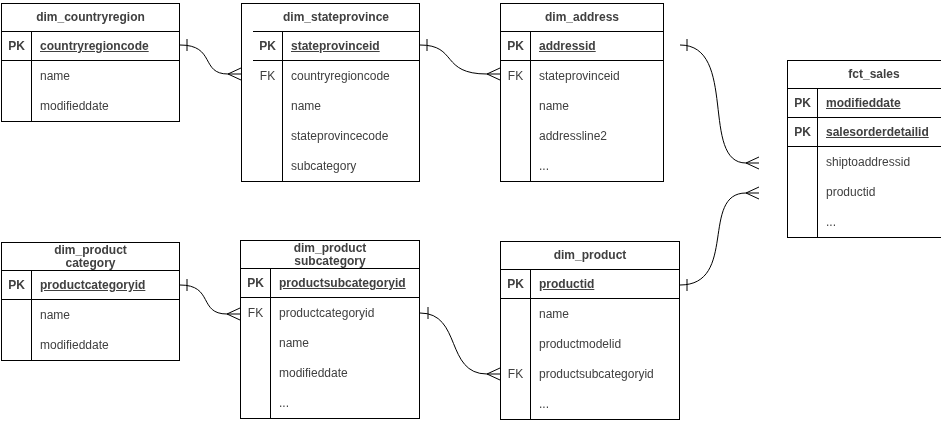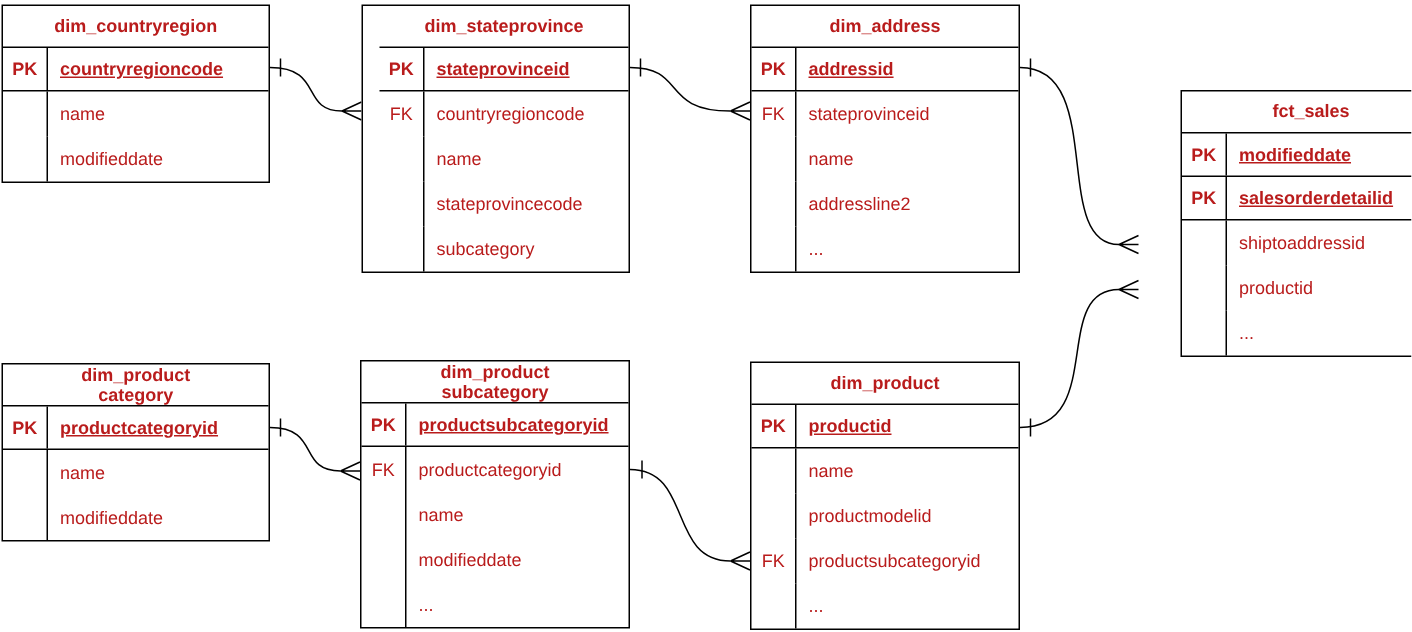--- a/index.html
+++ b/index.html
@@ -21,21 +21,21 @@
     stroke: #000000;
     stroke-width: 1;
     fill: none;
   }
   .tbl {
     position: absolute;
     z-index: 1;
     background: #ffffff;
     border: 1px solid #000000;
     box-sizing: border-box;
-    color: #b91c1c;
+    color: #404040;
     font-size: 12px;
   }
   .ttl {
     height: 27px;
     border-bottom: 1px solid #000000;
     display: flex;
     align-items: center;
     justify-content: center;
     font-weight: bold;
     text-align: center;
@@ -147,21 +147,21 @@
       </div>
       <div class="trow">
         <div class="badge"></div>
         <div class="fname">stateprovincecode</div>
       </div>
       <div class="trow">
         <div class="badge"></div>
         <div class="fname">subcategory</div>
       </div>
     </div>
-  <div class="tbl" style="left:500px; top:3px;   width:180px;">
+  <div class="tbl" style="left:500px; top:3px;   width:164px;">
       <div class="ttl">dim_address</div>
       <div class="trow keyrow">
         <div class="badge">PK</div>
         <div class="fname">addressid</div>
       </div>
       <div class="trow">
         <div class="badge">FK</div>
         <div class="fname">stateprovinceid</div>
       </div>
       <div class="trow">

